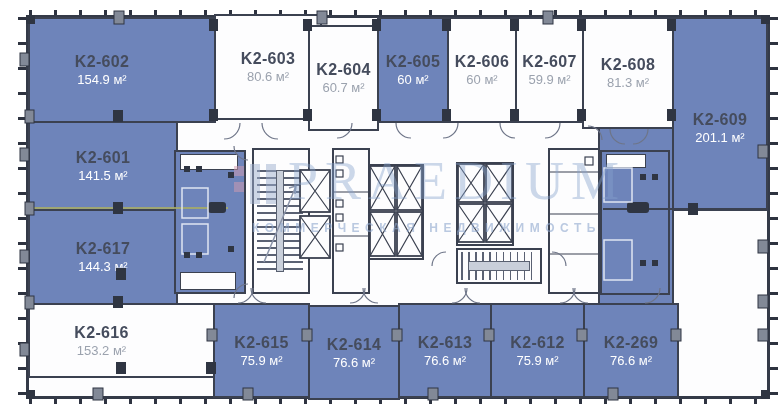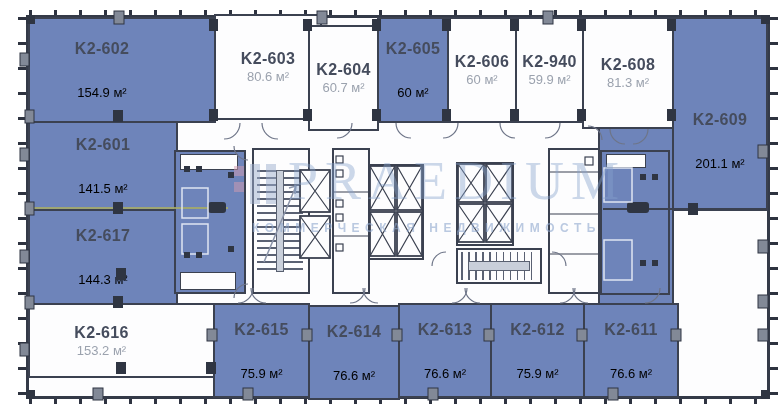--- a/index.html
+++ b/index.html
@@ -9,21 +9,21 @@
   .ticks.h{height:8px;background:repeating-linear-gradient(90deg,#2e3340 0 3px,transparent 3px 25px);}
   .ticks.v{width:8px;background:repeating-linear-gradient(180deg,#2e3340 0 3px,transparent 3px 25px);}
   .outline{position:absolute;left:26px;top:15px;width:744px;height:384px;
            border:3px solid #343a48;box-sizing:border-box;z-index:1;background:#fdfdfe;}
   .room{position:absolute;box-sizing:border-box;border:2px solid #3b4150;z-index:3;
         display:flex;flex-direction:column;align-items:center;justify-content:center;gap:1px;}
   .room.blue{background:#6e84ba;align-items:center;}
   .room.white{background:#fdfdfe;}
   .rn{font-size:16px;font-weight:700;color:#454c5d;letter-spacing:.3px;}
   .ra{font-size:13px;color:#9ba2ae;}
-  .blue .ra{color:#000000;margin-top:26px;}
+  .blue .ra{color:#ffffff;}
   .blue .rn{color:#454c5d;}
   .shift-l{padding-right:40px;}
   .vlab{justify-content:flex-start;}
   .corridor{position:absolute;left:176px;top:121px;width:424px;height:184px;background:#fdfdfe;z-index:2;}
   .block{position:absolute;box-sizing:border-box;border:2px solid #3b4150;z-index:4;}
   .block.white{background:#fdfdfe;}
   .block.blue{background:#6e84ba;}
   .inner{position:absolute;box-sizing:border-box;z-index:5;}
   .treads-v{background:#fdfdfe repeating-linear-gradient(180deg,#5a6173 0 1.5px,transparent 1.5px 7px);}
   .treads-h{background:#fdfdfe repeating-linear-gradient(90deg,#5a6173 0 1.5px,transparent 1.5px 7px);}
@@ -68,21 +68,21 @@
   </div>
   <div class="room blue" style="left:377px;top:17px;width:72px;height:106px;">
     <div class="rn">K2-605</div>
     <div class="ra">60 м²</div>
   </div>
   <div class="room white" style="left:447px;top:17px;width:70px;height:106px;">
     <div class="rn">K2-606</div>
     <div class="ra">60 м²</div>
   </div>
   <div class="room white" style="left:515px;top:17px;width:69px;height:106px;">
-    <div class="rn">K2-940</div>
+    <div class="rn">K2-607</div>
     <div class="ra">59.9 м²</div>
   </div>
   <div class="room white" style="left:582px;top:17px;width:92px;height:112px;">
     <div class="rn">K2-608</div>
     <div class="ra">81.3 м²</div>
   </div>
   <div class="room blue" style="left:28px;top:121px;width:150px;height:90px;">
     <div class="rn">K2-601</div>
     <div class="ra">141.5 м²</div>
   </div>
@@ -104,21 +104,21 @@
   </div>
   <div class="room blue" style="left:398px;top:303px;width:94px;height:95px;">
     <div class="rn">K2-613</div>
     <div class="ra">76.6 м²</div>
   </div>
   <div class="room blue" style="left:490px;top:303px;width:95px;height:95px;">
     <div class="rn">K2-612</div>
     <div class="ra">75.9 м²</div>
   </div>
   <div class="room blue" style="left:583px;top:303px;width:96px;height:95px;">
-    <div class="rn">K2-611</div>
+    <div class="rn">K2-269</div>
     <div class="ra">76.6 м²</div>
   </div>
 
   <div class="room blue" style="left:598px;top:127px;width:76px;height:178px;"></div>
   <div class="room blue vlab" style="left:672px;top:17px;width:96px;height:194px;padding-top:92px;">
     <div class="rn">K2-609</div>
     <div class="ra">201.1 м²</div>
   </div>
 
   <div class="block blue" style="left:174px;top:150px;width:72px;height:144px;"></div>

